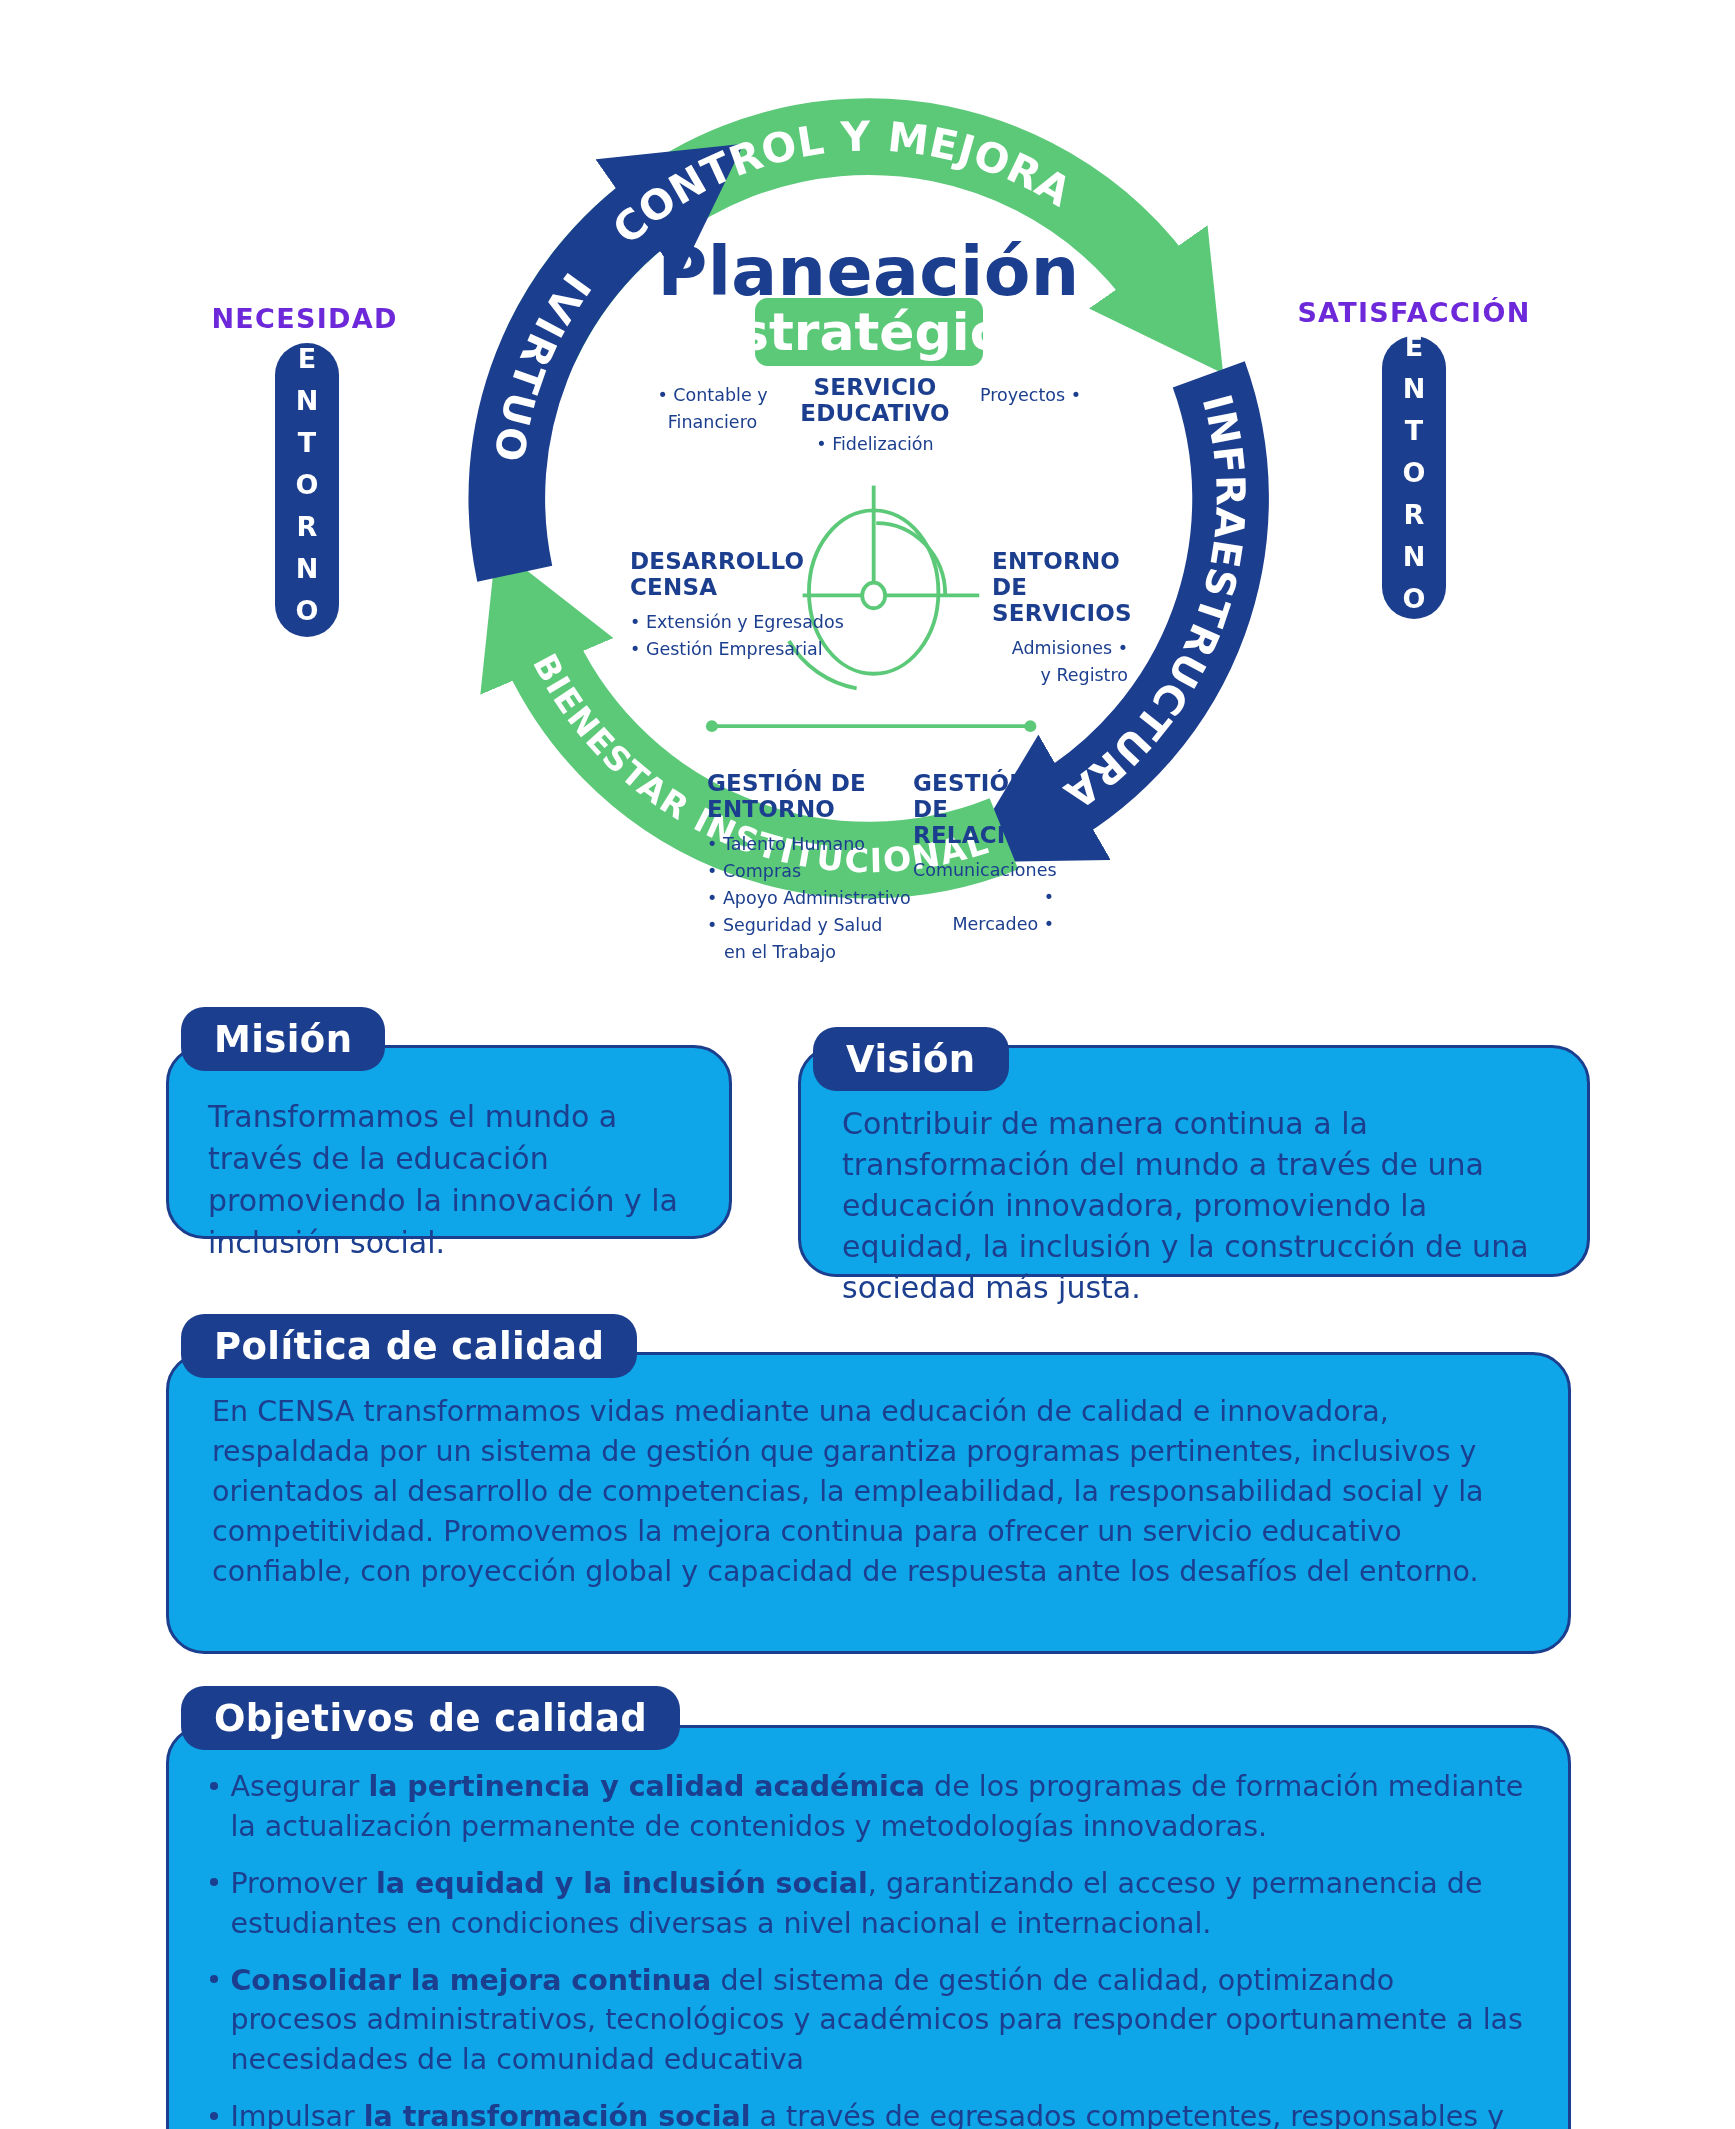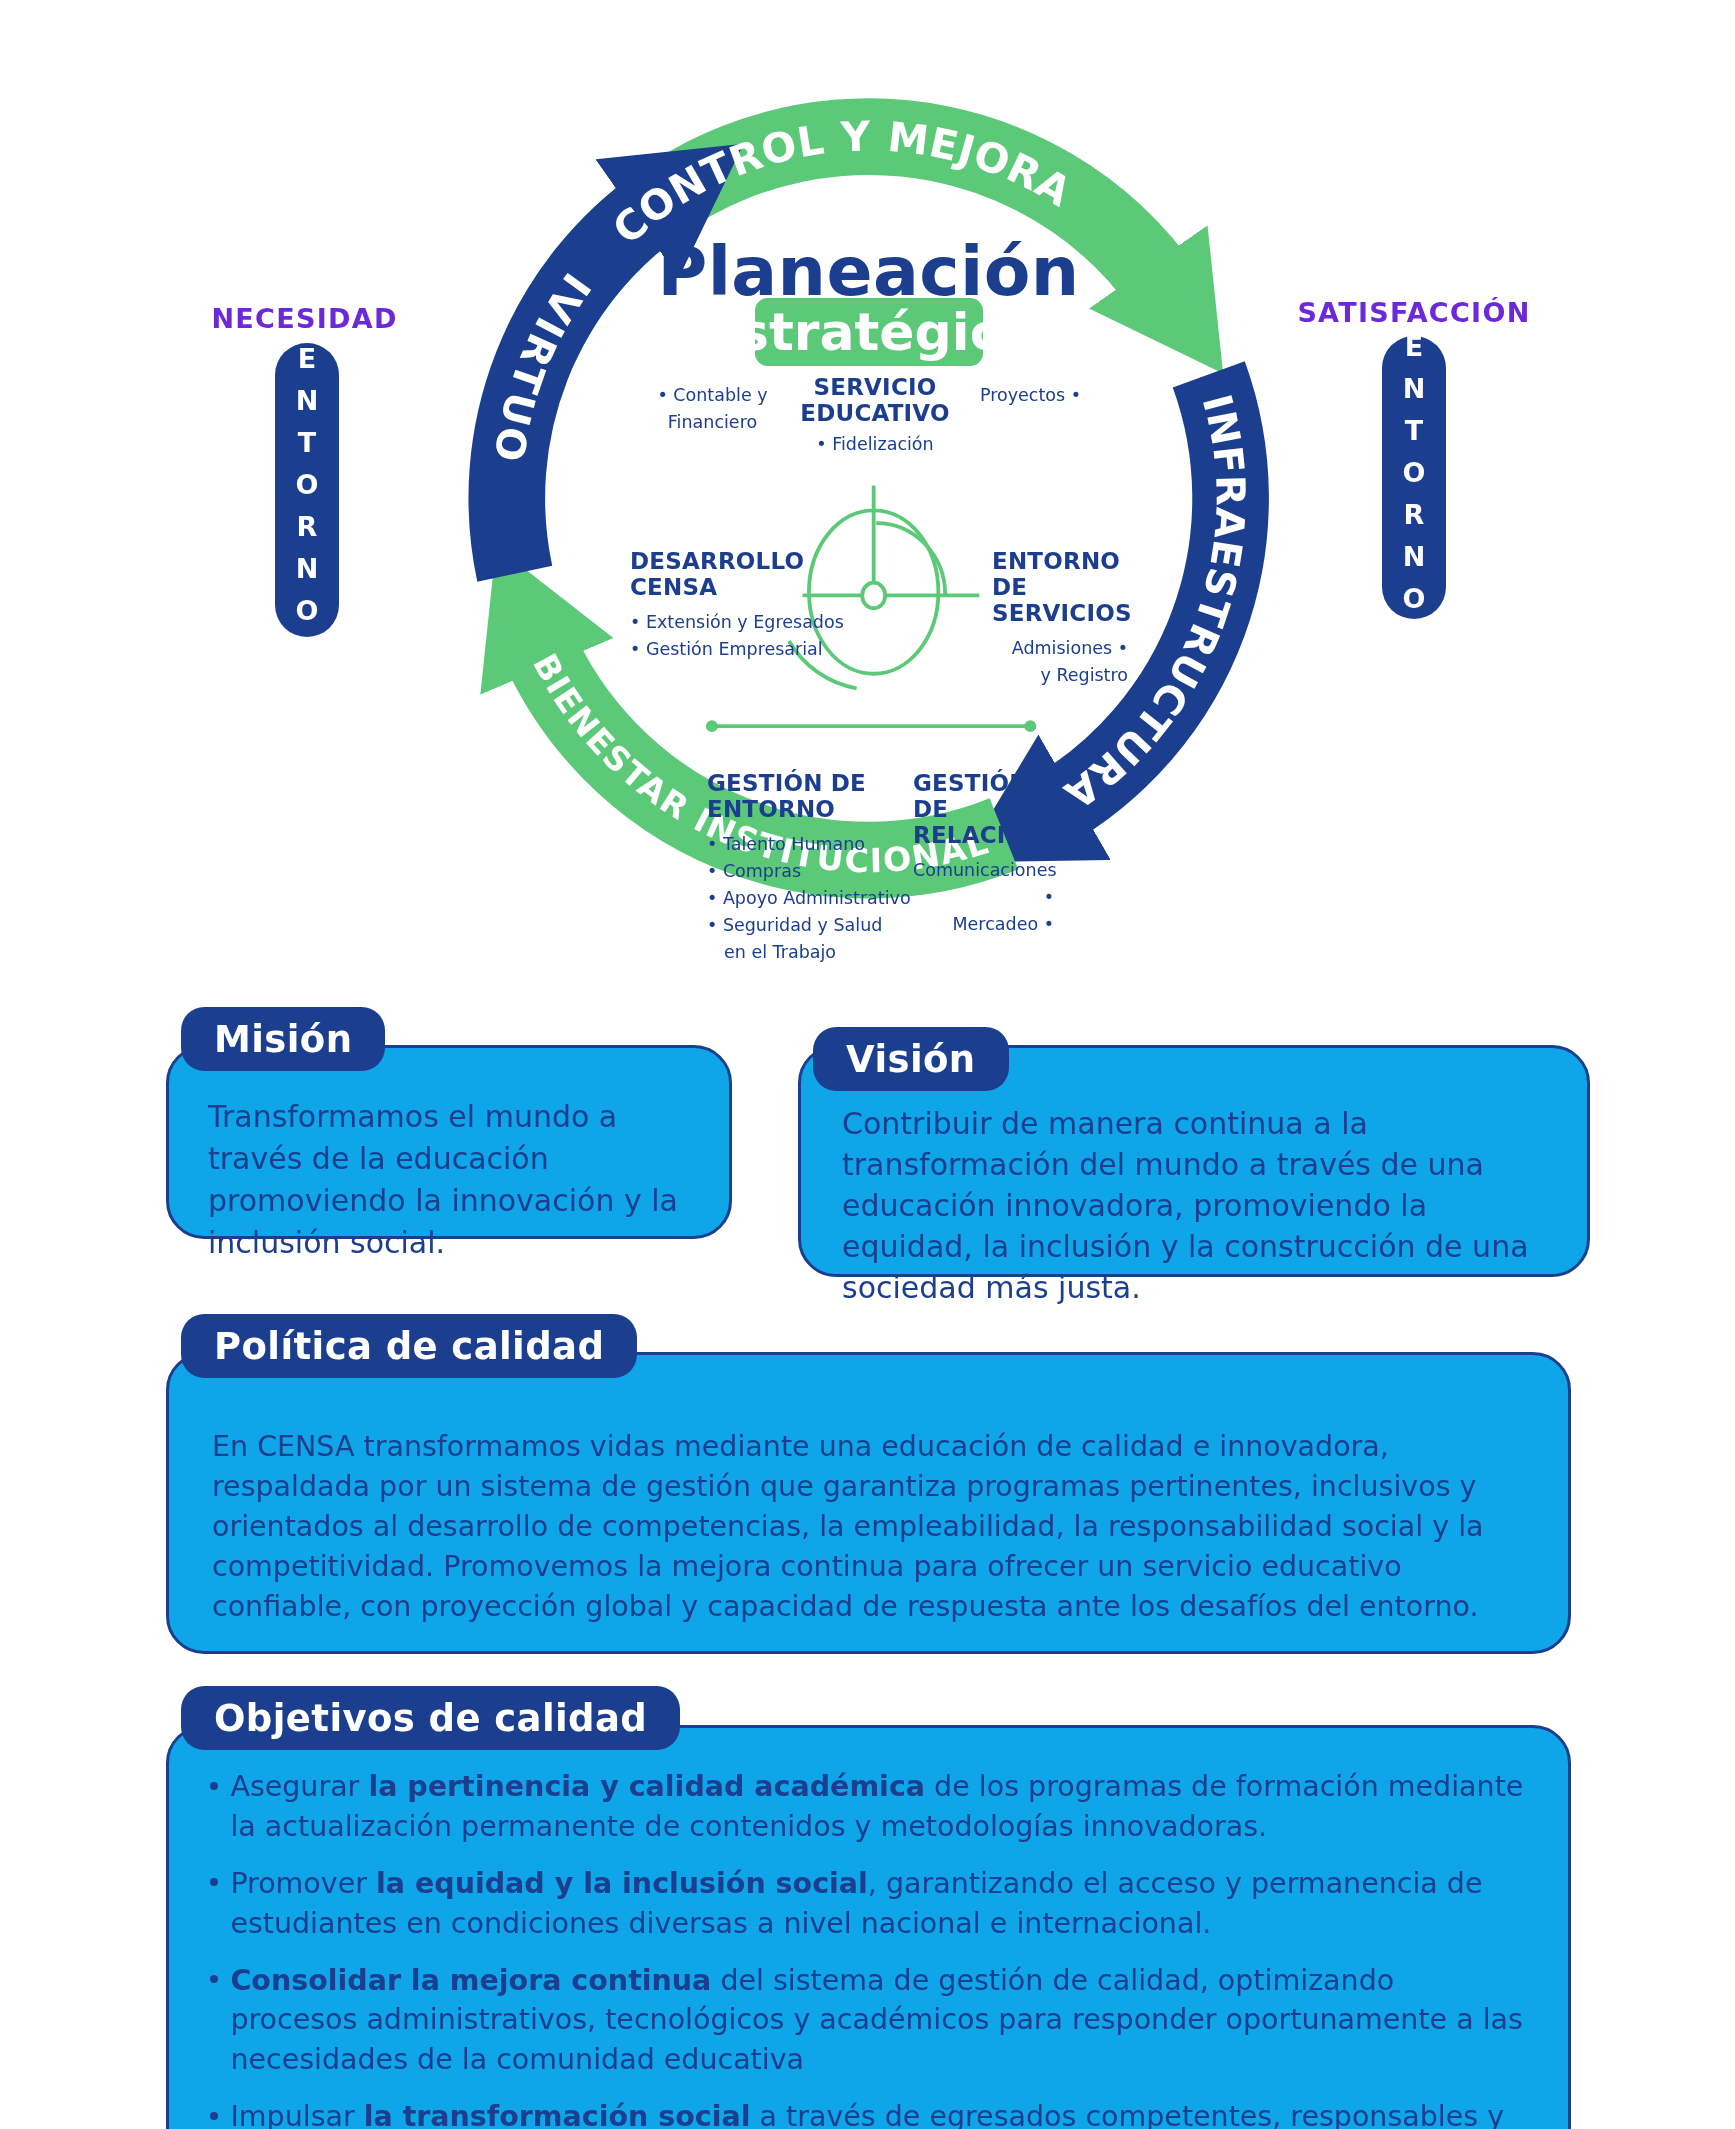--- a/index.html
+++ b/index.html
@@ -31,21 +31,21 @@
 
   
   .section-box { position:absolute; background:#0ea5e9; border:3.4px solid #1c3e8e; border-radius:38px; }
   .pill-header { position:absolute; z-index:2; height:64px; background:#1c3e8e; color:#ffffff;
     border-radius:23.4px; display:flex; align-items:center; padding:0 33px;
     font-size:37px; font-weight:800; letter-spacing:0.4px;text-align:center; }
   .box-body { color:#1c3e8e; font-weight:500; }
 
   .mision-body   { padding:48px 38px 0 39px; font-size:30px; line-height:1.40; }
   .vision-body   { padding:55px 38px 0 41px; font-size:30px; line-height:1.37; }
-  .politica-body { padding:72px 43px 0 43px; font-size:28.5px; line-height:1.40; }
+  .politica-body { padding:37px 43px 0 43px; font-size:28.5px; line-height:1.40; }
 
   .obj-list { padding:39px 40px 0 38px; }
   .obj-item { display:flex; margin-bottom:17px; }
   .obj-dot  { flex:0 0 auto; width:8px; height:8px; border-radius:50%; background:#1c3e8e;
     margin:14.5px 12.8px 0 2.6px; }
   .obj-text { font-size:28.5px; line-height:1.40; color:#1c3e8e; font-weight:500; }
   .obj-text b { font-weight:800; }
 </style>
 </head>
 <body>

